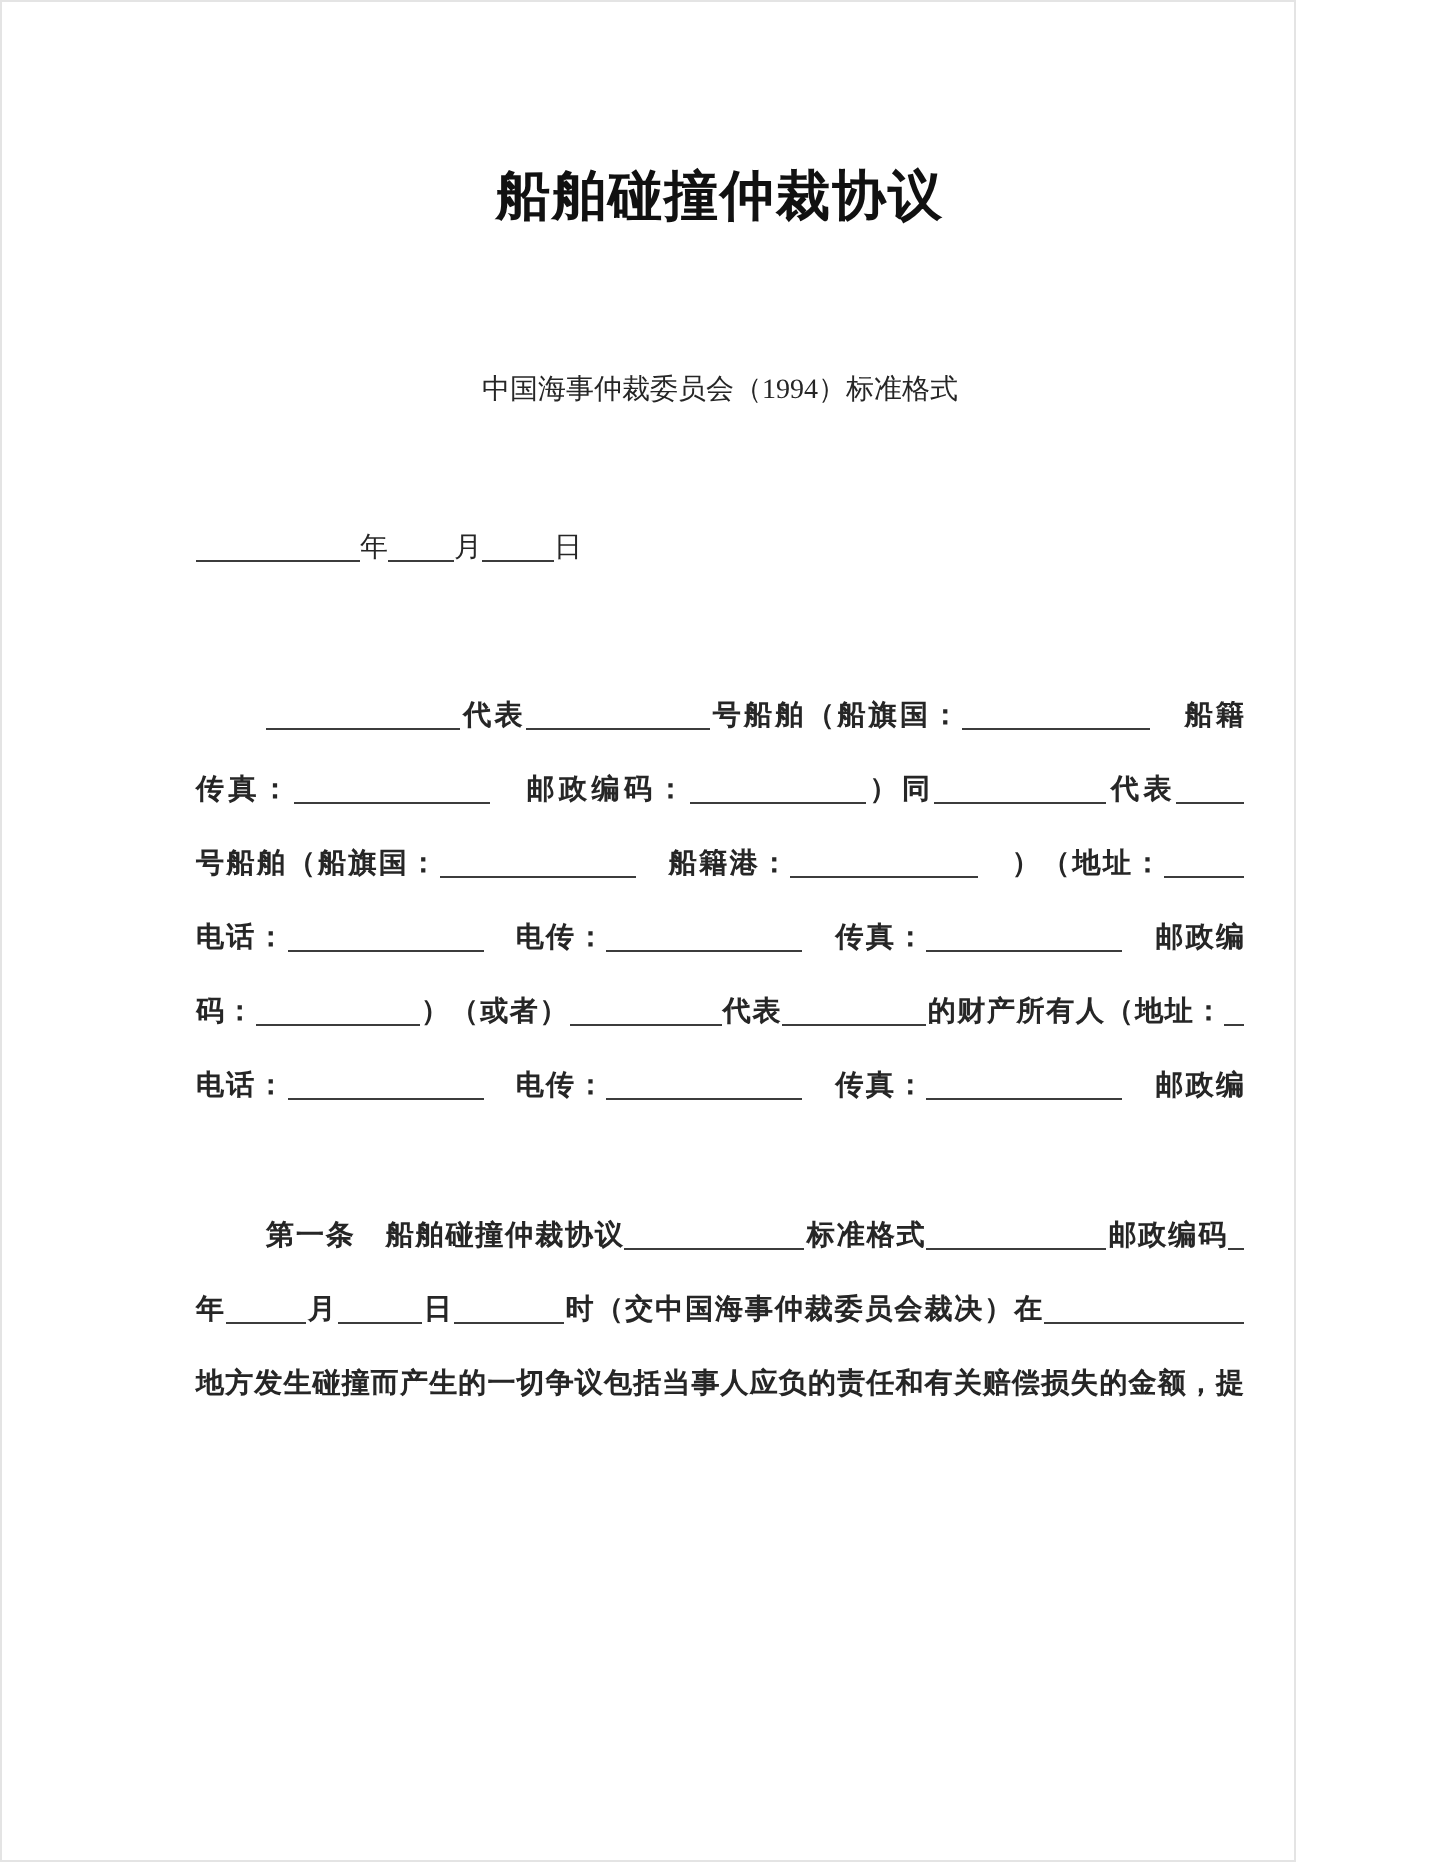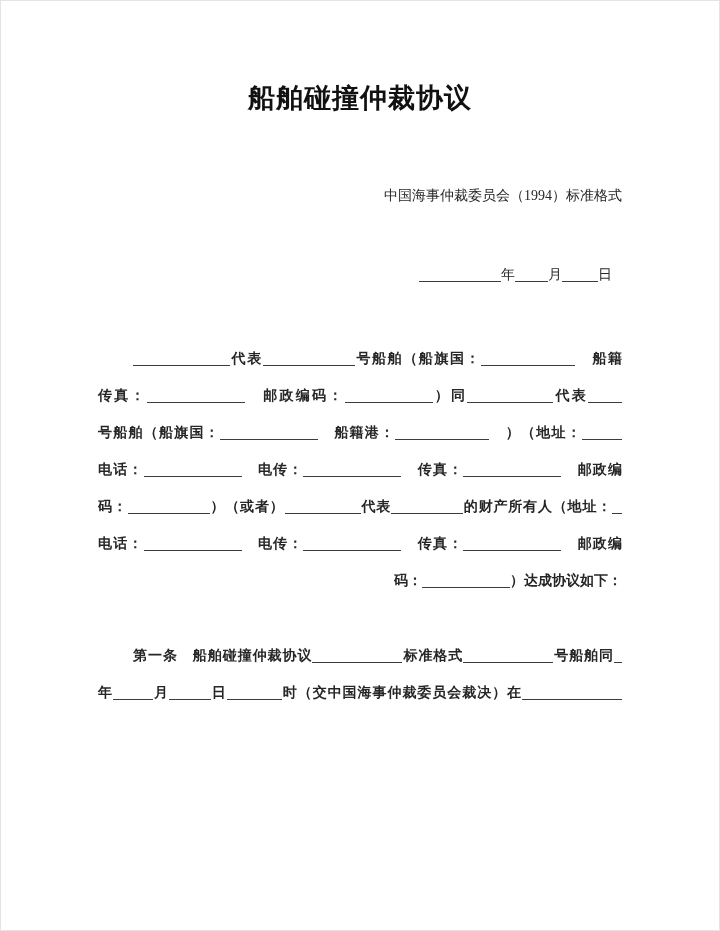--- a/index.html
+++ b/index.html
@@ -1,33 +1,33 @@
 <!DOCTYPE html>
 <html><head>
 <meta charset="utf-8">
 <style>
   html,body { margin:0; padding:0; background:#ffffff; }
   .page {
-    width:720px; height:931px; background:#ffffff; position:relative;
+    width:648px; height:931px; background:#ffffff; position:relative;
     box-sizing:border-box; overflow:hidden;
     box-shadow: inset 0 0 0 1px #e4e4e4;
     font-family:"Liberation Serif","DejaVu Serif",serif;
     color:#262626;
   }
   .content { width:524px; margin:0 98px; }
   .doc-title {
     margin:0; padding-top:80px; text-align:center;
     font-size:27px; line-height:36px; font-weight:700; letter-spacing:1px;
     font-family:"Liberation Sans","DejaVu Sans",sans-serif; color:#111;
   }
-  .subtitle { margin-top:70px; text-align:right; font-size:14px; line-height:20px; }
+  .subtitle { margin-top:70px; text-align:center; font-size:14px; line-height:20px; }
   .date-line { margin-top:50px; text-align:right; padding-right:10px; font-size:14px; line-height:22px; }
   .body { margin-top:47px;font-weight:bold; }
   .para + .para { margin-top:38px; }
-  .line { font-size:14px; line-height:37px; height:37px; text-align:right; }
+  .line { font-size:14px; line-height:37px; height:37px; text-align:left; }
   .line.j { text-align:justify; text-align-last:justify; }
   .blank {
     display:inline-block; height:12px; vertical-align:-3px;
     border-bottom:1px solid #3c3c3c;
   }
 </style>
 </head>
 <body>
 
 <div class="page">
@@ -36,21 +36,21 @@
     <div class="subtitle">中国海事仲裁委员会（1994）标准格式</div>
     <div class="date-line line"><span class="blank" style="width: 82px;"></span><span>年</span><span class="blank" style="width: 33px;"></span><span>月</span><span class="blank" style="width: 36px;"></span><span>日</span></div>
     <div class="body">
         <div class="para">
           <div class="line j" style="text-indent: 35px;"><span class="blank" style="width: 97px;"></span><span>代表</span><span class="blank" style="width: 92px;"></span><span>号船舶（船旗国：</span><span class="blank" style="width: 94px;"></span><span>　船籍</span></div>
           <div class="line j"><span>传真：</span><span class="blank" style="width: 98px;"></span><span>　邮政编码：</span><span class="blank" style="width: 88px;"></span><span>）同</span><span class="blank" style="width: 86px;"></span><span>代表</span><span class="blank" style="width: 34px;"></span></div>
           <div class="line j"><span>号船舶（船旗国：</span><span class="blank" style="width: 98px;"></span><span>　船籍港：</span><span class="blank" style="width: 94px;"></span><span>　）（地址：</span><span class="blank" style="width: 40px;"></span></div>
           <div class="line j"><span>电话：</span><span class="blank" style="width: 98px;"></span><span>　电传：</span><span class="blank" style="width: 98px;"></span><span>　传真：</span><span class="blank" style="width: 98px;"></span><span>　邮政编</span></div>
           <div class="line j"><span>码：</span><span class="blank" style="width: 82px;"></span><span>）（或者）</span><span class="blank" style="width: 76px;"></span><span>代表</span><span class="blank" style="width: 72px;"></span><span>的财产所有人（地址：</span><span class="blank" style="width: 10px;"></span></div>
           <div class="line j"><span>电话：</span><span class="blank" style="width: 98px;"></span><span>　电传：</span><span class="blank" style="width: 98px;"></span><span>　传真：</span><span class="blank" style="width: 98px;"></span><span>　邮政编</span></div>
-          <div class="line"><span>码：</span><span class="blank" style="width: 88px;"></span><span>）达成协议如下：</span></div>
         </div>
         <div class="para">
-          <div class="line j" style="text-indent: 35px;"><span>第一条　船舶碰撞仲裁协议</span><span class="blank" style="width: 90px;"></span><span>标准格式</span><span class="blank" style="width: 90px;"></span><span>号船舶同</span><span class="blank" style="width: 8px;"></span></div>
+          <div class="line j" style="text-indent: 35px;"><span>第一条　船舶碰撞仲裁协议</span><span class="blank" style="width: 90px;"></span><span>标准格式</span><span class="blank" style="width: 90px;"></span><span>邮政编码</span><span class="blank" style="width: 8px;"></span></div>
           <div class="line j"><span>年</span><span class="blank" style="width: 40px;"></span><span>月</span><span class="blank" style="width: 42px;"></span><span>日</span><span class="blank" style="width: 55px;"></span><span>时（交中国海事仲裁委员会裁决）在</span><span class="blank" style="width: 100px;"></span></div>
+          <div class="line j"><span>地方发生碰撞而产生的一切争议包括当事人应负的责任和有关赔偿损失的金额，提</span></div>
         </div>
       </div>
   </div>
 </div>
 
 </body></html>

